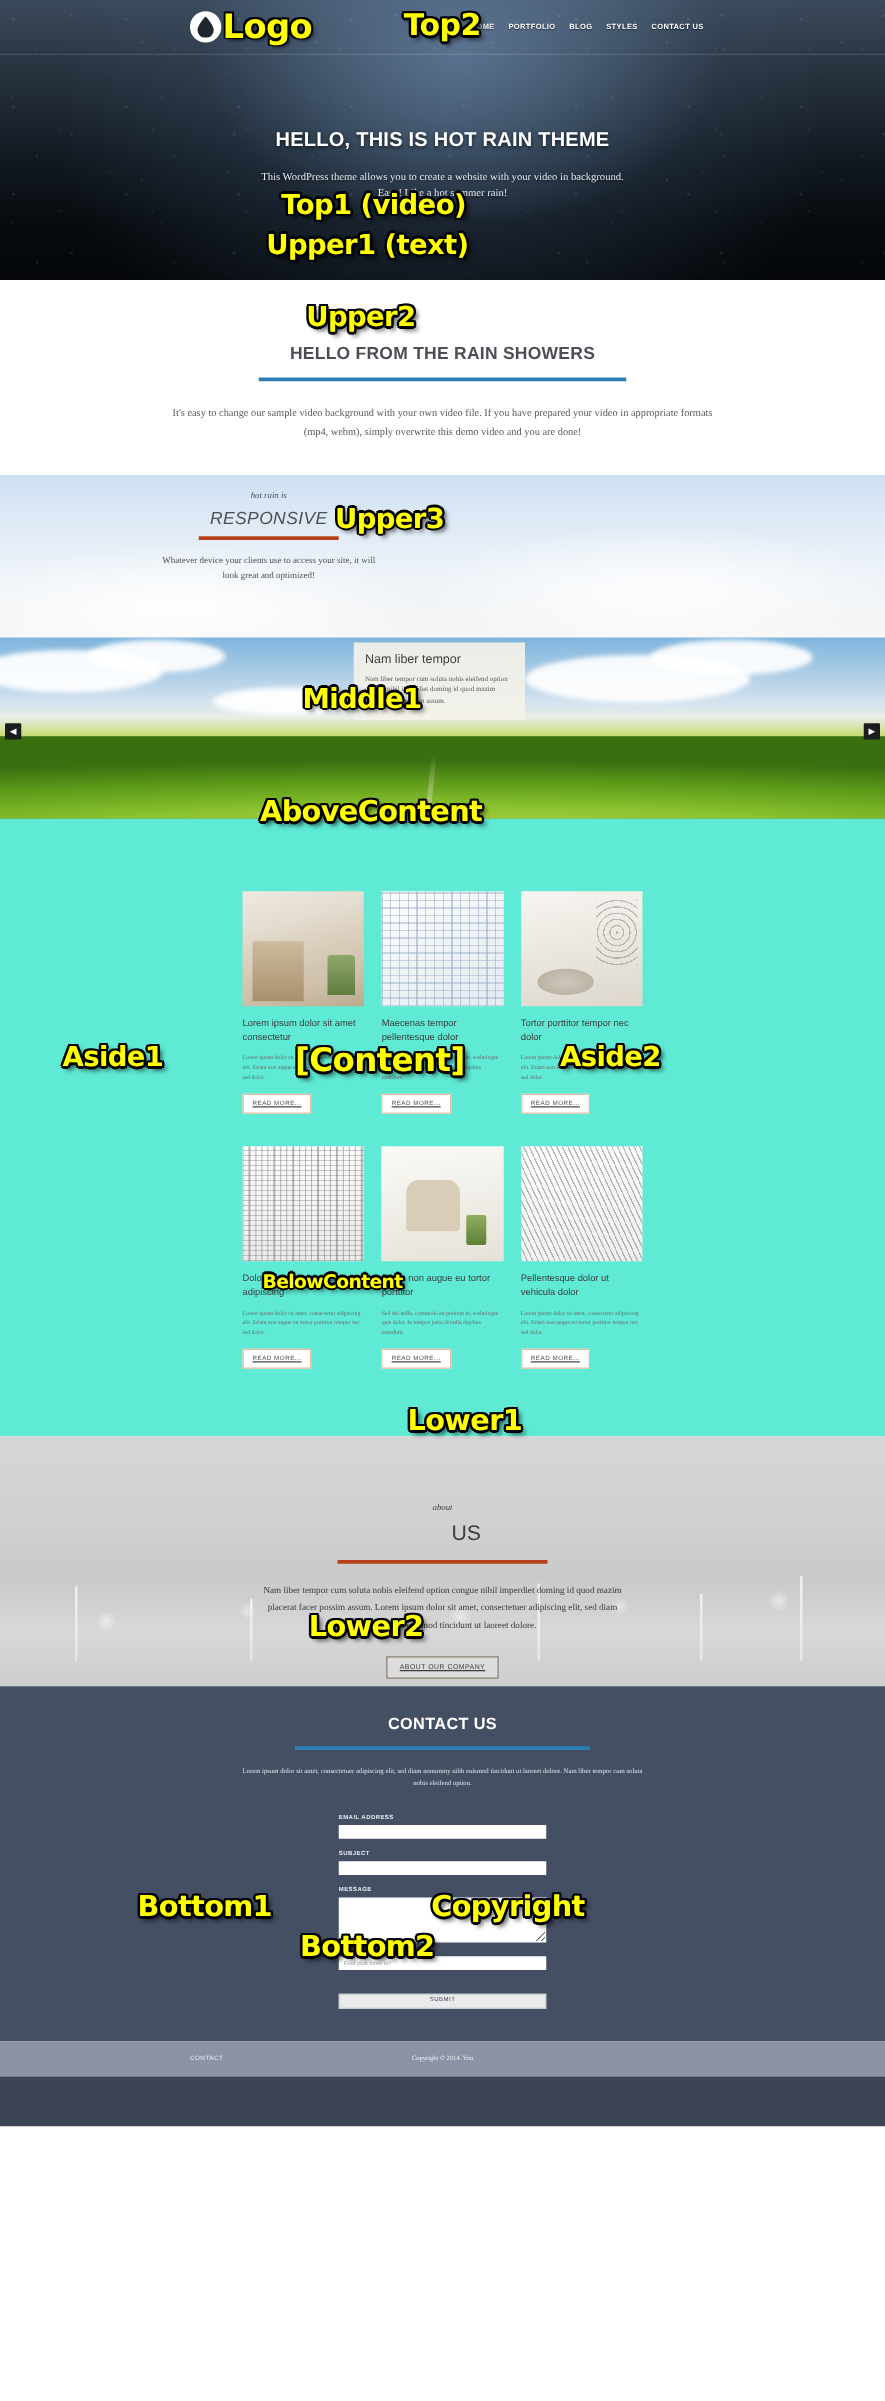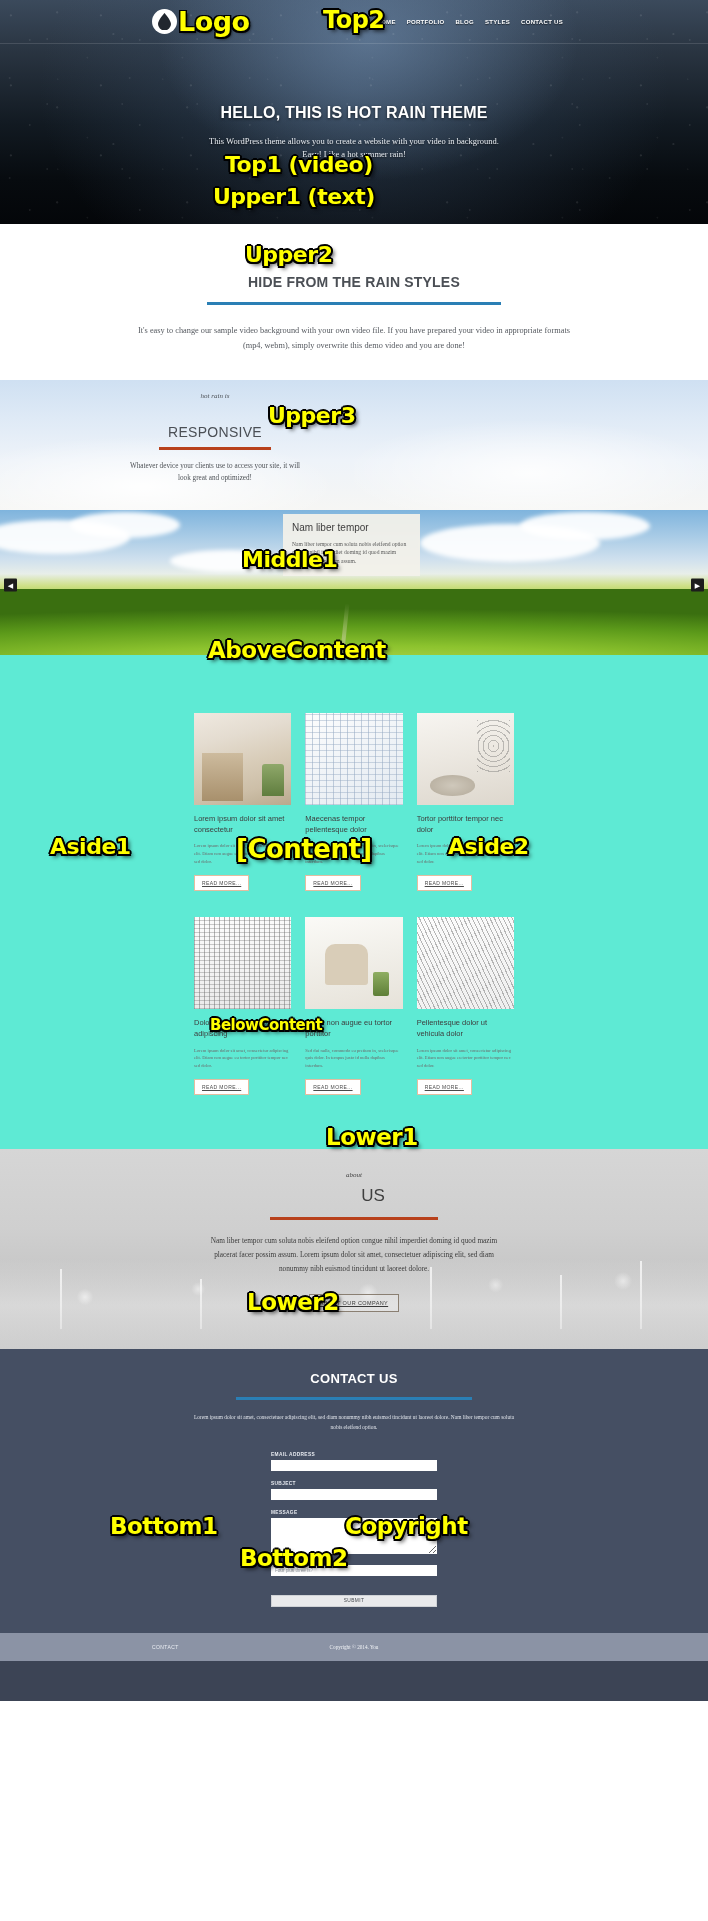--- a/index.html
+++ b/index.html
@@ -122,21 +122,21 @@
     background: radial-gradient(ellipse at 50% 60%, rgba(255,255,255,.95), rgba(255,255,255,0) 65%);
   }
   .upper3::after {
     content:""; position:absolute; right:-5%; top:25%; width:55%; height:85%;
     background: radial-gradient(ellipse at 45% 55%, rgba(255,255,255,.85), rgba(255,255,255,0) 62%);
   }
   .u3-inner { position: relative; z-index: 3; width: 180px; margin-left: 125px; padding-top: 12px; text-align: center; }
   .u3-kicker { font-family: "Liberation Serif", serif; font-style: italic; font-size: 7px; color: #4b4f55; }
   .u3-title {
     font-family: "Liberation Sans", sans-serif; font-size: 14px; color: #4b4f55;
-    margin-top: 24px; letter-spacing: .3px;
+    margin-top: 6px; letter-spacing: .3px; font-style: italic;
   }
   .rule-orange { width: 112px; height: 3px; background: #b8411c; margin: 7px auto 0; }
   .u3-p {
     margin-top: 10px; font-family: "Liberation Serif", serif;
     font-size: 7.2px; line-height: 1.75; color: #4e5257;
   }
 
   
   .middle1 {
     position: relative; height: 145px; overflow: hidden;
@@ -214,21 +214,21 @@
     background:
       radial-gradient(circle 12px at 12% 74%, rgba(255,255,255,.55), transparent 70%),
       radial-gradient(circle 10px at 28% 70%, rgba(255,255,255,.45), transparent 70%),
       radial-gradient(circle 14px at 52% 72%, rgba(255,255,255,.5), transparent 70%),
       radial-gradient(circle 11px at 70% 68%, rgba(255,255,255,.45), transparent 70%),
       radial-gradient(circle 13px at 88% 66%, rgba(255,255,255,.5), transparent 70%),
       linear-gradient(180deg, rgba(255,255,255,0) 55%, rgba(235,235,235,.55) 78%, rgba(215,215,215,.7) 100%);
   }
   .l1-pole { position: absolute; width: 1.5px; background: rgba(250,250,250,.8); }
   .l1-inner { position: relative; z-index: 5; text-align: center; padding-top: 22px; }
-  .l1-kicker { font-family:"Liberation Serif",serif; font-style: italic; font-size: 7px; color: #3f3f3f; }
+  .l1-kicker { font-family:"Liberation Serif",serif; font-style: italic; font-size: 7px; color: #3f3f3f; margin-top: 31px; }
   .l1-title { font-family:"Liberation Sans",sans-serif; font-size: 17px; color: #3f3f3f; margin-top: 7px; margin-left: 38px; }
   .l1-p { width: 300px; margin: 14px auto 0; font-family:"Liberation Serif",serif; font-size: 7.3px; line-height: 1.9; color: #3a3a3a; }
   .l1-btn {
     display: inline-block; margin-top: 18px; border: 1px solid #8a7f72;
     padding: 5px 10px; font-size: 5.5px; letter-spacing: .4px; color: #3a3a3a;
     background: rgba(255,255,255,.25); font-family:"Liberation Sans",sans-serif;
   }
 
   
   .lower2 { background: #454f63; padding: 22px 0 26px 0; position: relative; }
@@ -275,21 +275,21 @@
   <div class="hero-body">
     <h1 class="hero-h1">HELLO, THIS IS HOT RAIN THEME</h1>
     <p class="hero-p">
       <span>This WordPress theme allows you to create a website with your video in background.</span><br>
       <span>Easy! Like a hot summer rain!</span>
     </p>
   </div>
 </div>
 
 <section class="upper2">
-  <h2 class="sec-title">HIDE FROM THE RAIN STYLES</h2>
+  <h2 class="sec-title">HELLO FROM THE RAIN SHOWERS</h2>
   <div class="rule-blue"></div>
   <p class="upper2-p">It's easy to change our sample video background with your own video file. If you have prepared your video in appropriate formats (mp4, webm), simply overwrite this demo video and you are done!</p>
 </section>
 
 <section class="upper3">
   <div class="u3-inner">
     <div class="u3-kicker">hot rain is</div>
     <div class="u3-title">RESPONSIVE</div>
     <div class="rule-orange"></div>
     <p class="u3-p">Whatever device your clients use to access your site, it will look great and optimized!</p>

